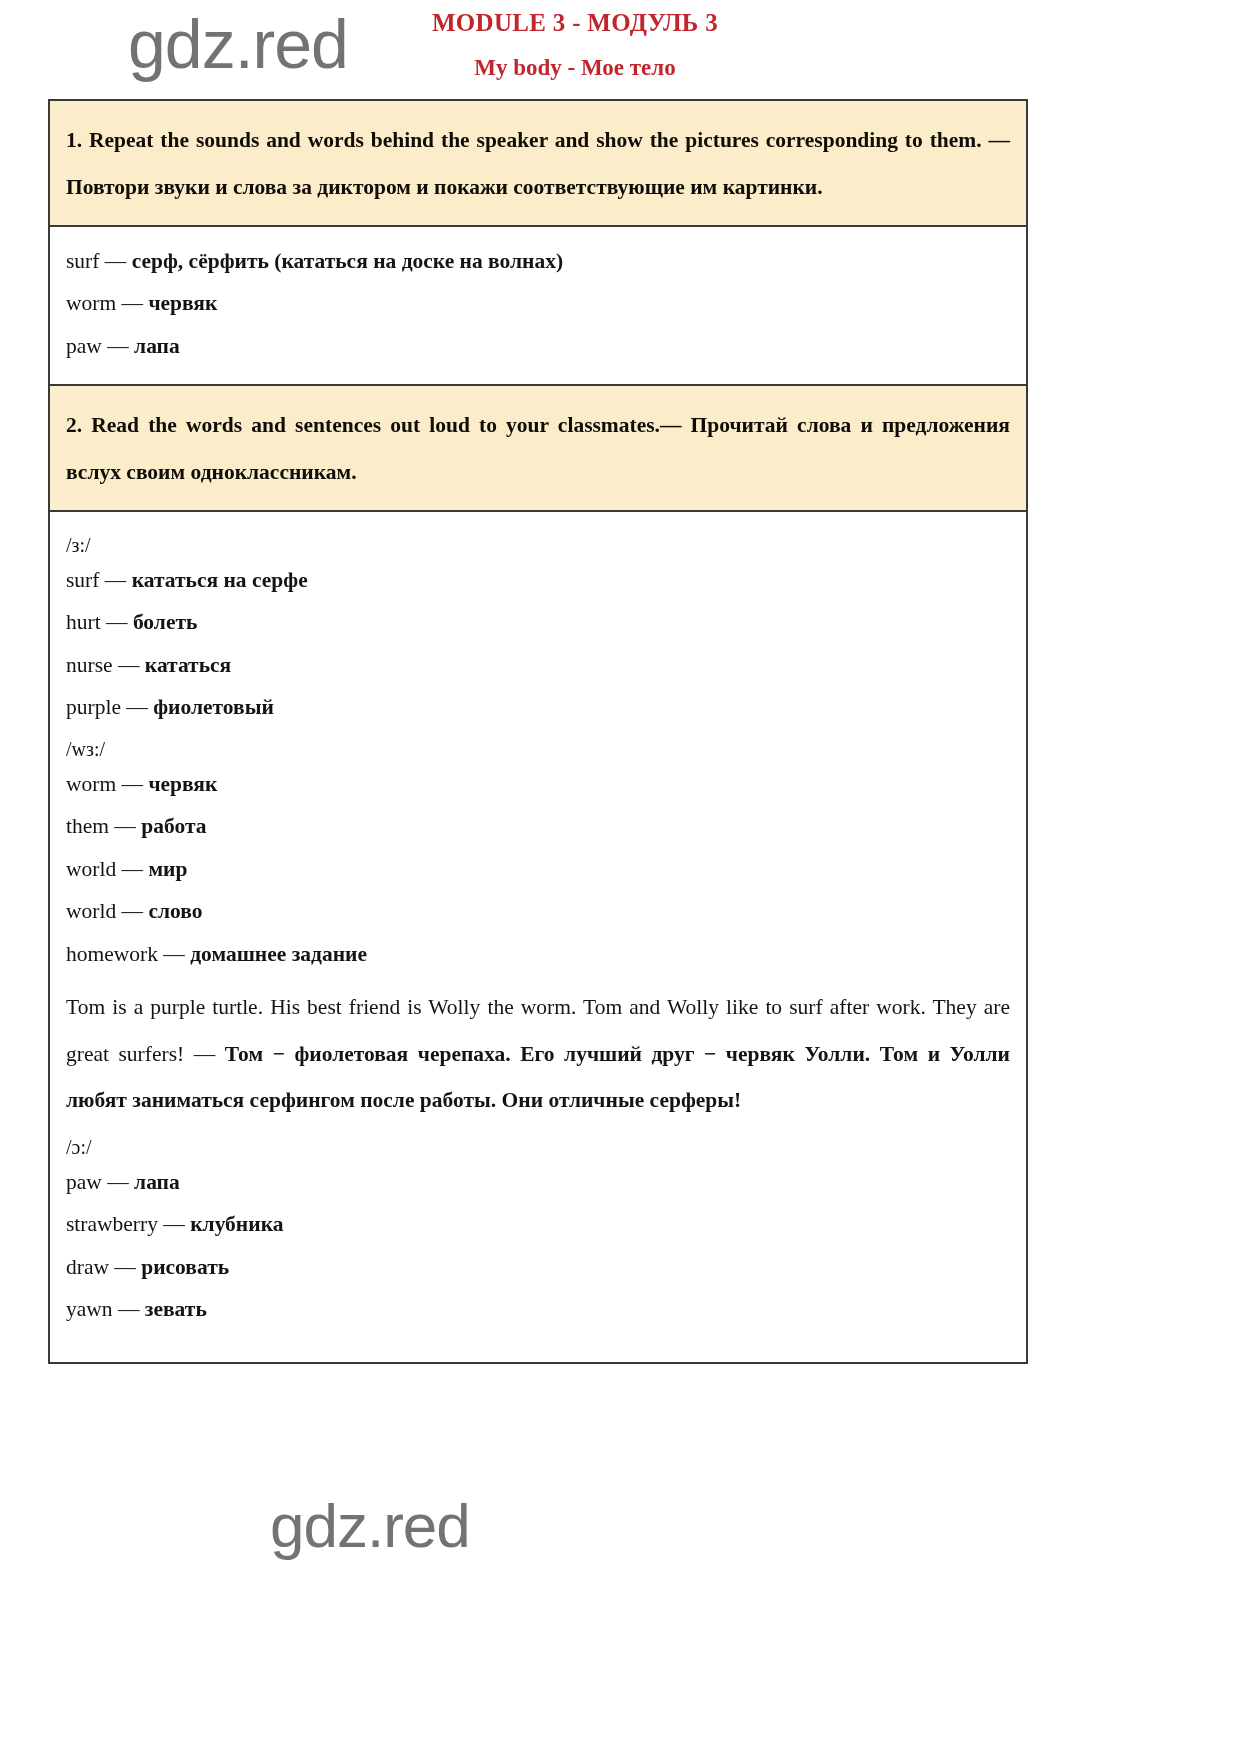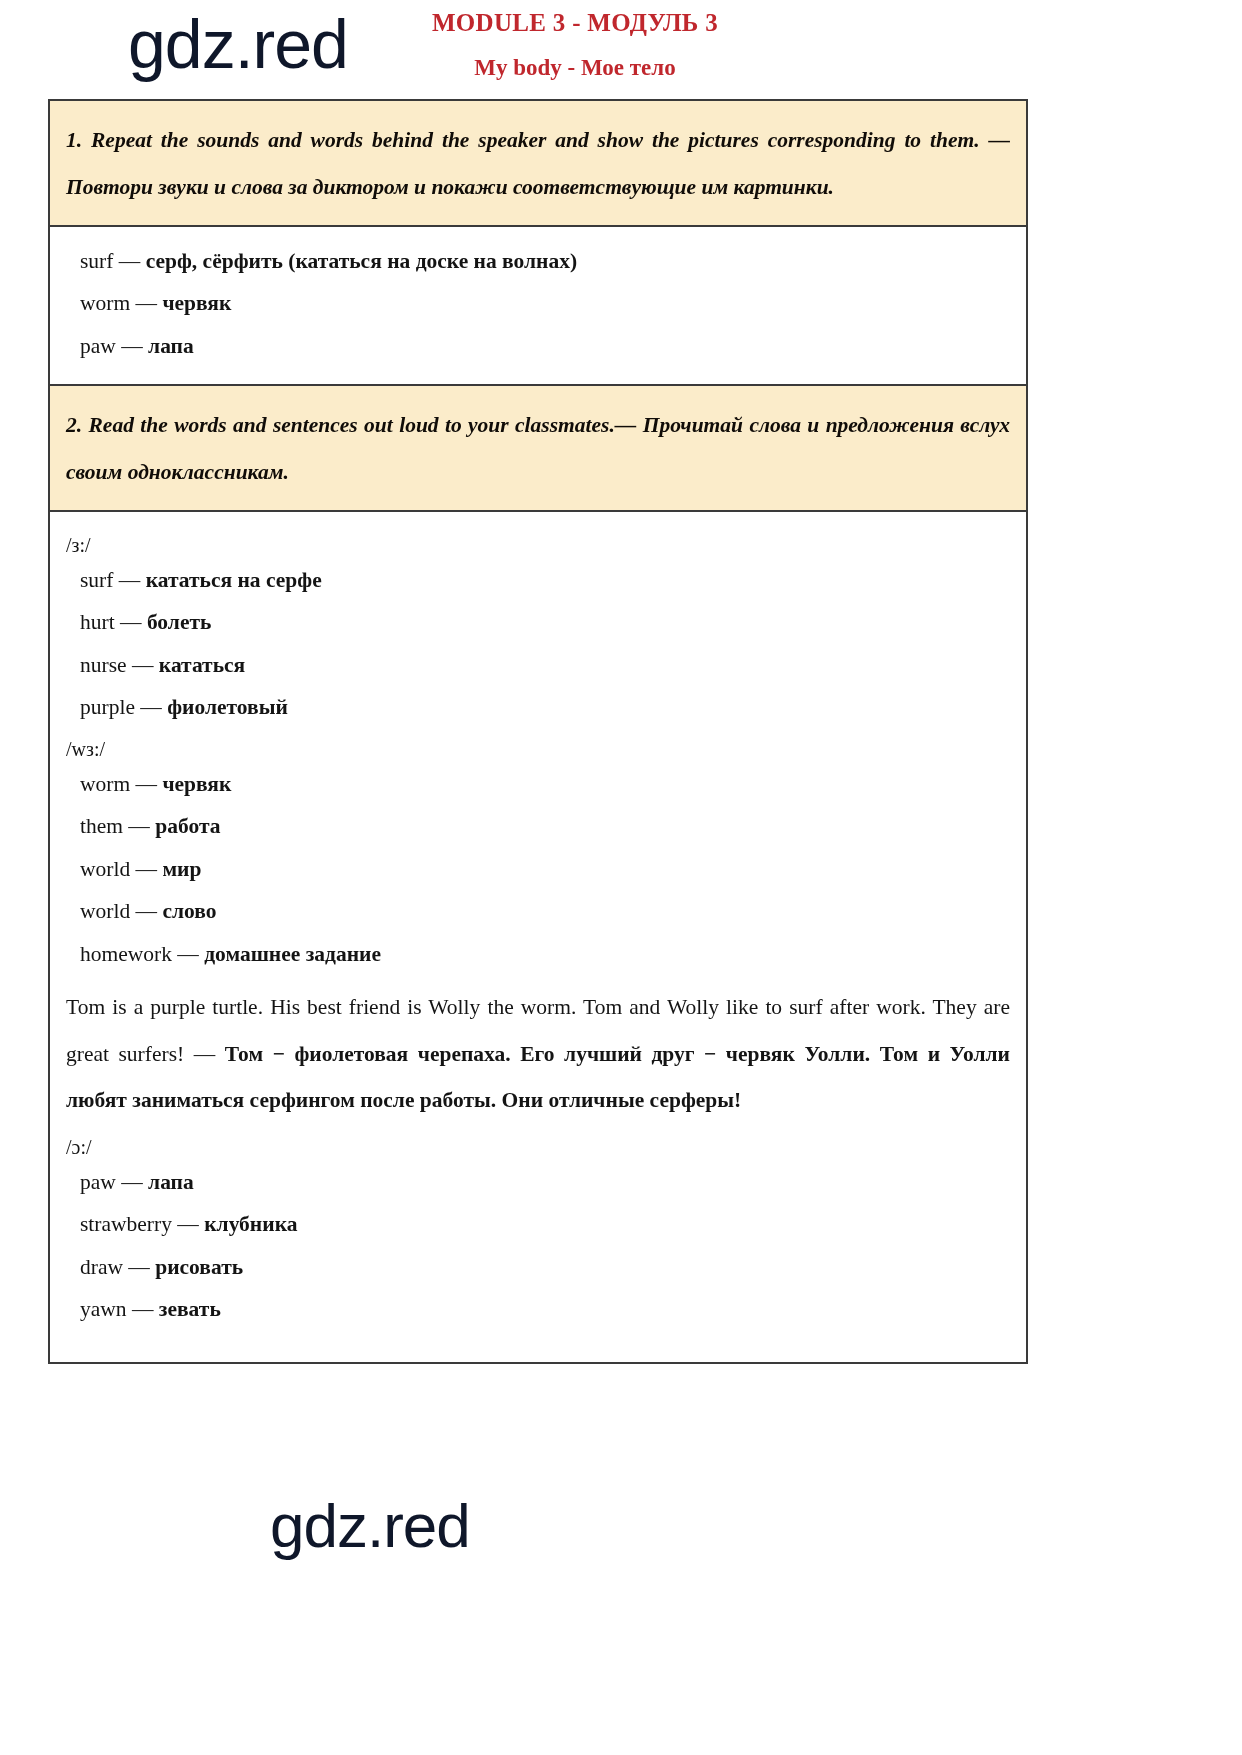--- a/index.html
+++ b/index.html
@@ -12,21 +12,21 @@
     height: 1755px;
     position: relative;
     font-family: "Liberation Serif", "DejaVu Serif", serif;
     overflow: hidden;
   }
 
   
   .wm {
     position: absolute;
     font-family: "Liberation Sans", sans-serif;
-    color: #0f172a;
+    color: #737373;
     font-weight: 400;
     letter-spacing: -1px;
     white-space: nowrap;
     z-index: 5;
     pointer-events: none;
   }
   .wm-1 { left: 128px;  top: 5px;    font-size: 68px; }
   .wm-2 { left: 565px;  top: 238px;  font-size: 56px; }
   .wm-3 { left: 232px;  top: 490px;  font-size: 56px; }
   .wm-4 { left: 186px;  top: 730px;  font-size: 56px; }
@@ -78,39 +78,38 @@
   }
   .task-box:last-child { border-bottom: none; }
 
   .task-text {
     font-weight: bold;
     font-size: 21.5px;
     line-height: 2.18;
     text-align: justify;
     color: #100c08;
     margin: 0;
-    font-style: italic;
   }
 
   .answer-box {
     background: #ffffff;
     border-bottom: 2px solid #3a3a3a;
     padding: 14px 16px 16px 16px;
   }
   .answer-box.last { border-bottom: none; padding-bottom: 30px; }
 
   .line {
     font-size: 21.5px;
     line-height: 1.0;
     color: #141414;
     margin: 0 0 0 0;
     padding: 10px 0 11px 0;
     white-space: nowrap;
   }
-  .line .en { font-weight: normal; margin-left: 14px; }
+  .line .en { font-weight: normal; }
   .line .ru { font-weight: bold; }
   .phon {
     font-size: 20px;
     line-height: 1.0;
     color: #141414;
     padding: 9px 0 5px 0;
     margin: 0;
   }
 
   .para {

